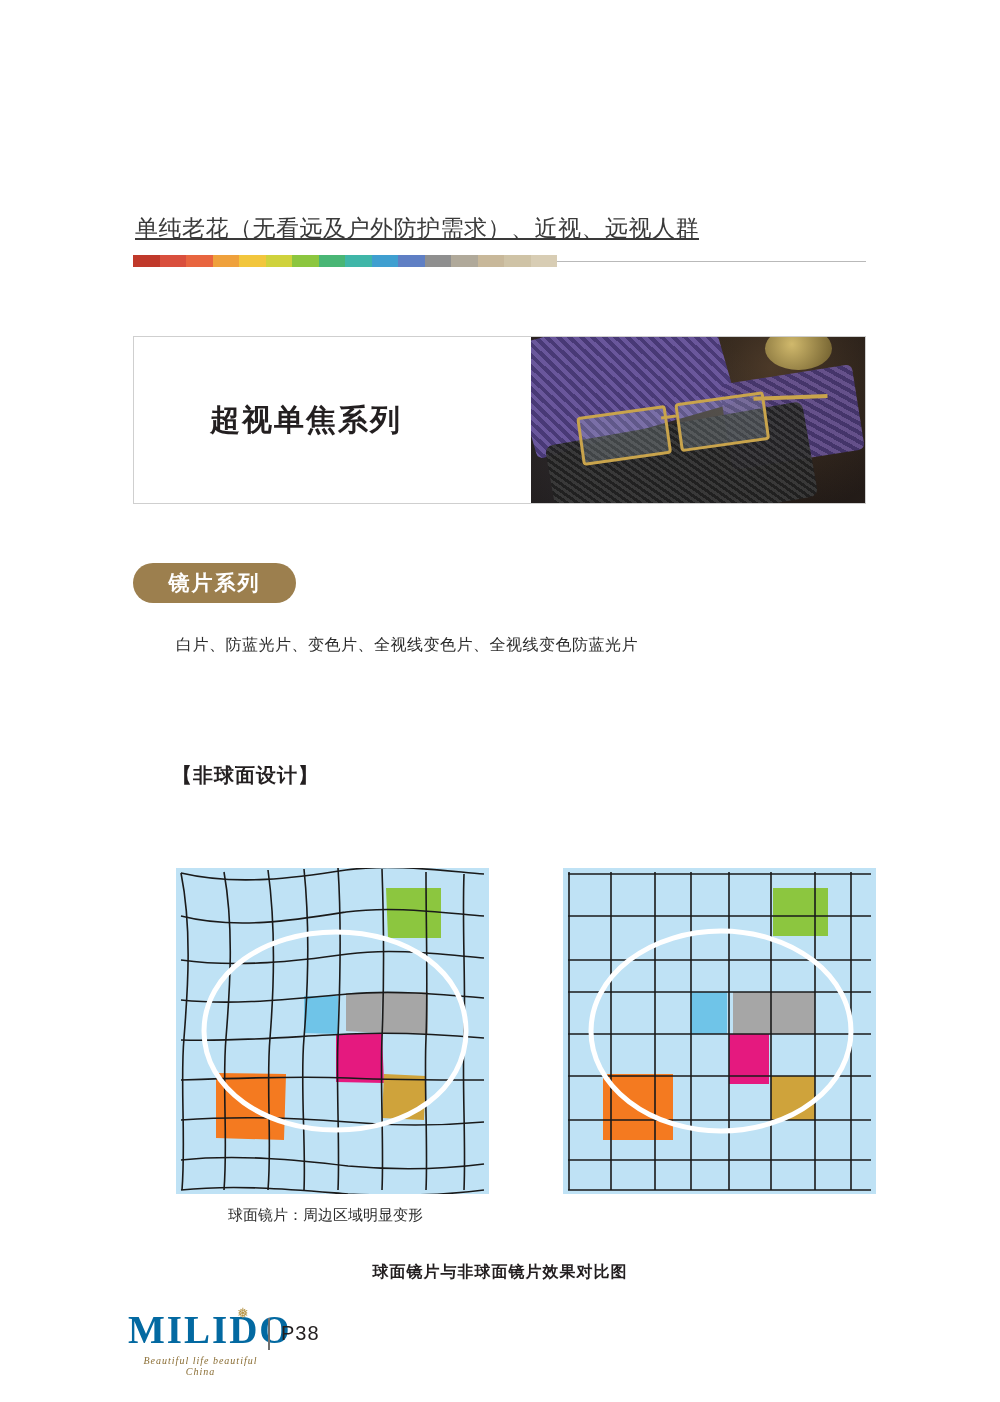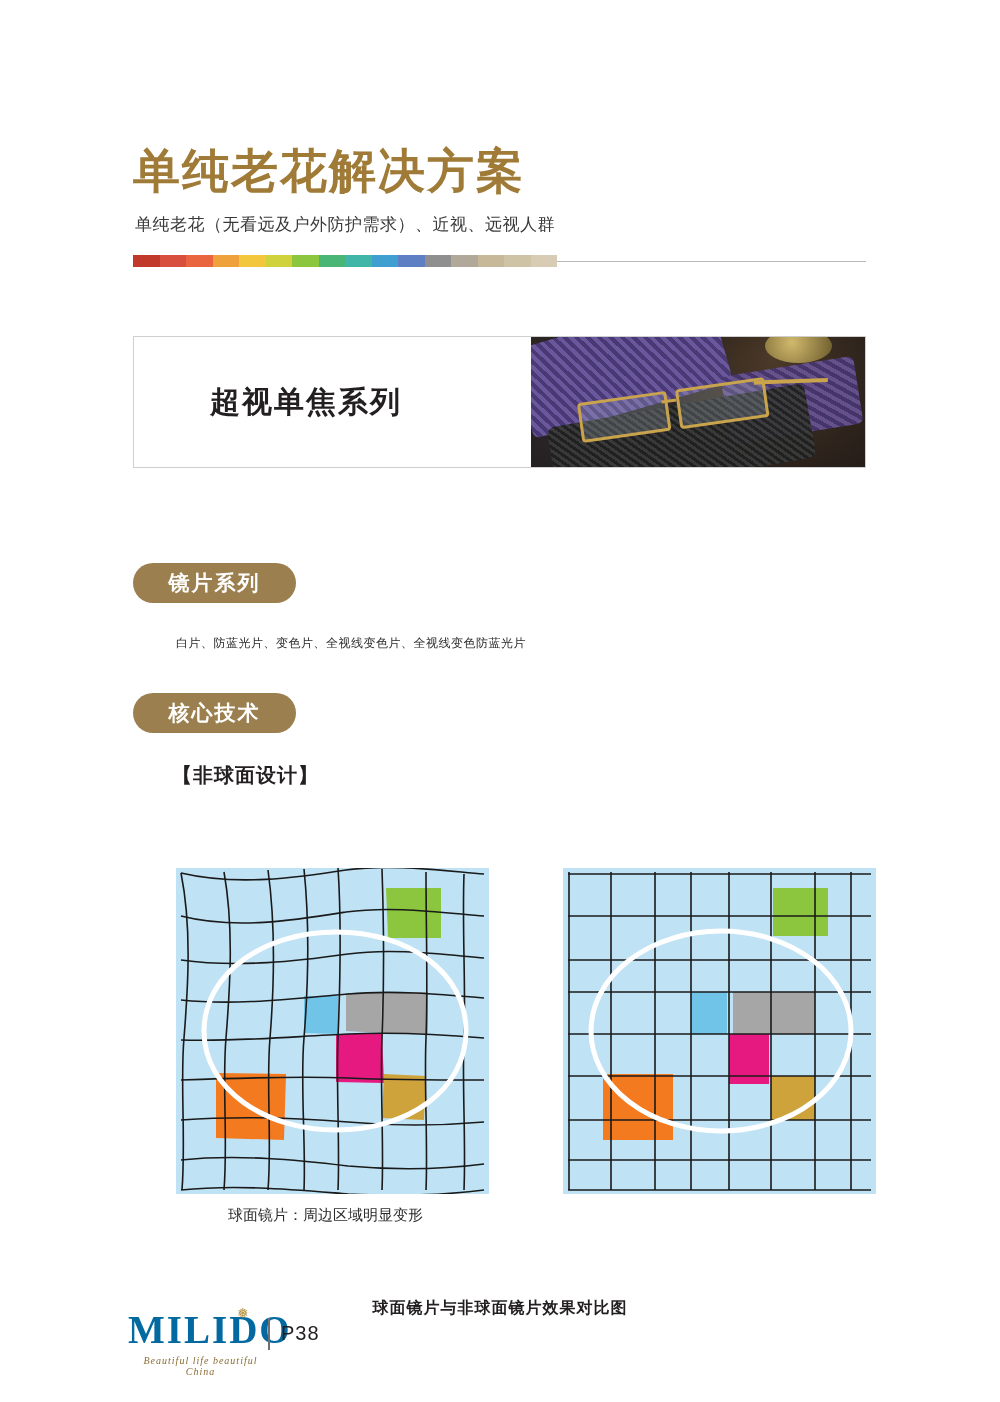--- a/index.html
+++ b/index.html
@@ -14,35 +14,35 @@
   .page{position:relative;width:1000px;height:1402px;}
 
   
   .title{
     position:absolute;left:133px;top:140px;
     font-size:47px;font-weight:bold;letter-spacing:2px;
     color:#a07b38;
   }
   .subtitle{
     position:absolute;left:135px;top:213px;
-    font-size:17px;color:#3a3a3a;letter-spacing:0.5px;
+    font-size:23px;color:#3a3a3a;letter-spacing:0.5px;text-decoration:underline;
   }
   .rainbow{
     position:absolute;left:133px;top:255px;width:424px;height:12px;
     display:flex;
   }
   .rainbow i{display:block;height:100%;flex:1 1 auto;}
 
   .rule-top{
     position:absolute;left:133px;top:261px;width:733px;height:1px;background:#b9b9b9;
   }
 
   
   .banner{
-    position:absolute;left:133px;top:336px;width:733px;height:132px;
+    position:absolute;left:133px;top:336px;width:733px;height:168px;
     box-sizing:border-box;
     border:1px solid #cfcfcf;
     background:#ffffff;
     display:flex;
   }
   .banner-left{
     width:397px;display:flex;align-items:center;
     padding-left:76px;box-sizing:border-box;
   }
   .banner-left .btxt{
@@ -88,21 +88,21 @@
     position:absolute;height:40px;
     background:#9c7f4e;border-radius:20px;
     color:#ffffff;font-size:21px;font-weight:bold;letter-spacing:2px;
     display:flex;align-items:center;justify-content:center;
     padding:0 26px;box-sizing:border-box;
   }
   #pill-series{left:133px;top:563px;width:163px;}
   #pill-tech{left:133px;top:693px;width:163px;}
 
   .body-text{
-    position:absolute;font-size:12px;color:#2b2b2b;letter-spacing:0.5px;
+    position:absolute;font-size:16px;color:#2b2b2b;letter-spacing:0.5px;
   }
   #series-text{left:176px;top:635px;}
 
   .sub-head{
     position:absolute;left:172px;top:762px;
     font-size:20px;font-weight:bold;color:#231f20;letter-spacing:1px;
   }
   #tech-bullet{left:176px;top:806px;font-size:15px;color:#2b2b2b;}
 
   
@@ -115,21 +115,21 @@
   .fig svg{display:block;width:100%;height:100%;}
 
   .cap{
     position:absolute;top:1206px;font-size:15px;color:#2b2b2b;
   }
   #cap-left{left:228px;}
   #cap-right{left:549px;}
 
   .fig-title{
     position:absolute;left:0;right:0;top:1262px;text-align:center;
-    font-size:16px;font-weight:bold;color:#231f20;letter-spacing:1px;margin-top:36px;
+    font-size:16px;font-weight:bold;color:#231f20;letter-spacing:1px;
   }
 
   
   .logo{
     position:absolute;left:128px;top:1310px;width:145px;text-align:center;
   }
   .logo .name{
     font-family:"Liberation Serif","DejaVu Serif",serif;
     font-size:39px;letter-spacing:2px;color:#0369a1;font-weight:bold;
     line-height:1;
@@ -148,21 +148,20 @@
   }
   .page-num{
     position:absolute;left:281px;top:1322px;font-size:20px;color:#231f20;letter-spacing:1px;
   }
 </style>
 </head>
 <body>
 
 <div class="page">
 
-  <div class="title">单纯老花解决方案</div>
   <div class="subtitle">单纯老花（无看远及户外防护需求）、近视、远视人群</div>
   <div class="rule-top"></div>
   <div class="rainbow" id="rainbow">
       <i style="background: rgb(192, 57, 43);"></i>
       <i style="background: rgb(217, 79, 61);"></i>
       <i style="background: rgb(232, 101, 63);"></i>
       <i style="background: rgb(239, 161, 60);"></i>
       <i style="background: rgb(242, 198, 61);"></i>
       <i style="background: rgb(207, 210, 60);"></i>
       <i style="background: rgb(140, 198, 63);"></i>
@@ -192,21 +191,20 @@
         <div class="lens r"></div>
         <div class="bridge"></div>
         <div class="temple"></div>
       </div>
     </div>
   </div>
 
   <div class="pill" id="pill-series">镜片系列</div>
   <div class="body-text" id="series-text">白片、防蓝光片、变色片、全视线变色片、全视线变色防蓝光片</div>
 
-  <div class="pill" id="pill-tech">核心技术</div>
   <div class="sub-head">【非球面设计】</div>
 
   <div class="fig" id="fig-left">
     <svg viewBox="0 0 313 326" preserveAspectRatio="none">
       <rect x="0" y="0" width="313" height="326" fill="#bfe2f5"></rect>
 
       <polygon points="210,20 265,20 265,70 212,70" fill="#8cc63f"></polygon>
       <polygon points="170,125 206,125 205,165 170,163" fill="#a6a6a6"></polygon>
       <polygon points="206,125 252,124 252,166 205,165" fill="#a6a6a6"></polygon>
       <polygon points="128,128 162,128 162,166 128,165" fill="#6fc4e8"></polygon>

